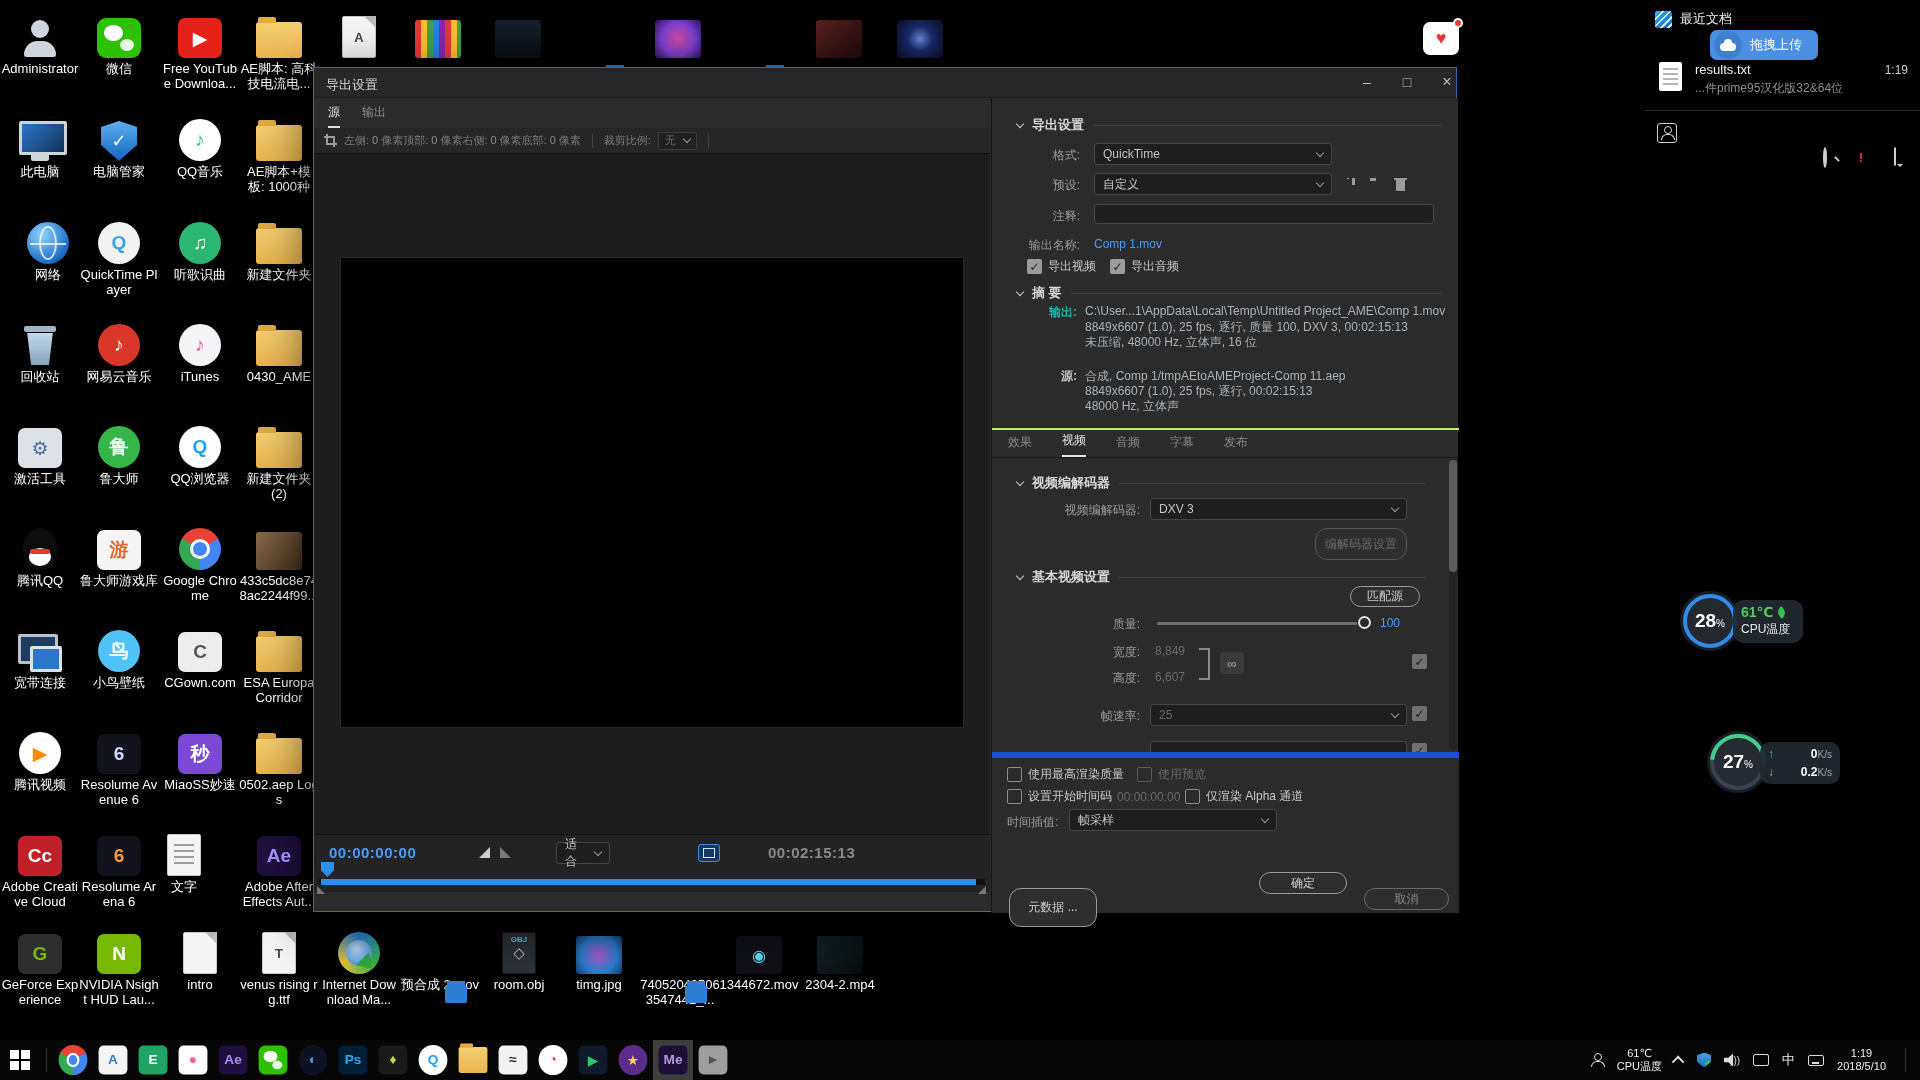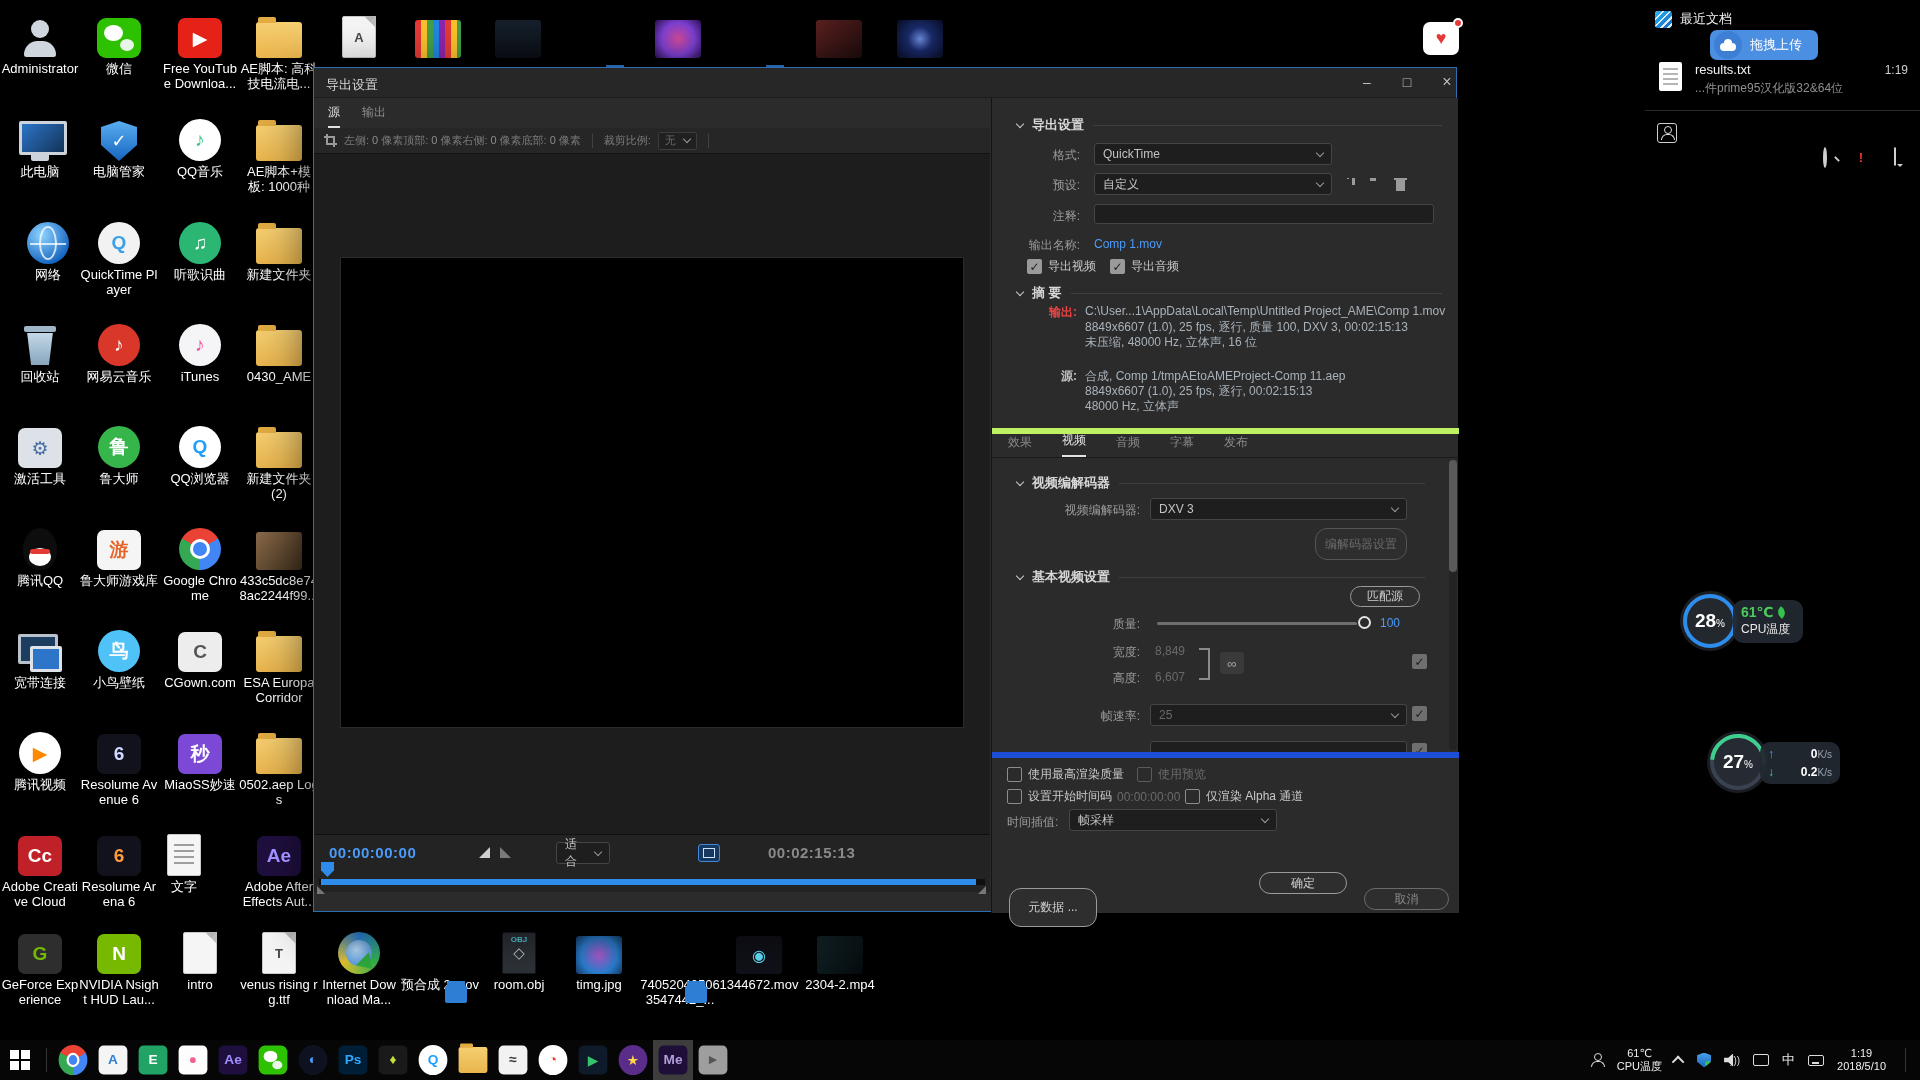--- a/index.html
+++ b/index.html
@@ -708,34 +708,34 @@
     </span>
     <span class="abs" style="left:118px;top:160px;display:flex;gap:6px;align-items:center">
       <span class="cb on">✓</span>
       <span>导出音频</span>
     </span>
     <div class="sechead" style="left:25px;top:186px;width:425px">
       <span class="cv" style="border-color:#ccc"></span>
       <span>摘 要</span>
         <span class="rule"></span>
     </div>
-    <span class="rowlab" style="left:0;top:206px;width:85px;font-weight:bold;color:#ef4444">输出:</span>
+    <span class="rowlab" style="left:0;top:206px;width:85px;font-weight:bold;color:#14b8a6">输出:</span>
     <div id="sum-out">
         <span class="sumline" style="left: 93px; top: 206px;">C:\User...1\AppData\Local\Temp\Untitled Project_AME\Comp 1.mov</span>
         <span class="sumline" style="left: 93px; top: 221px;">8849x6607 (1.0), 25 fps, 逐行, 质量 100, DXV 3, 00:02:15:13</span>
         <span class="sumline" style="left: 93px; top: 236px;">未压缩, 48000 Hz, 立体声, 16 位</span>
       </div>
     <span class="rowlab" style="left:0;top:270px;width:85px;font-weight:bold;color:#c4c4c4">源:</span>
     <div id="sum-src">
         <span class="sumline" style="left: 93px; top: 270px;">合成, Comp 1/tmpAEtoAMEProject-Comp 11.aep</span>
         <span class="sumline" style="left: 93px; top: 285px;">8849x6607 (1.0), 25 fps, 逐行, 00:02:15:13</span>
         <span class="sumline" style="left: 93px; top: 300px;">48000 Hz, 立体声</span>
       </div>
 
-    <div class="abs" style="left:0;top:330px;width:467px;height:30px;border-top:6px solid #bef264;border-bottom:1px solid #1a1a1a;display:flex;gap:30px;align-items:flex-end;padding:0 0 0 16px" id="vtabs">
+    <div class="abs" style="left:0;top:330px;width:467px;height:30px;border-top:2px solid #bef264;border-bottom:1px solid #1a1a1a;display:flex;gap:30px;align-items:flex-end;padding:0 0 0 16px" id="vtabs">
         <span class="vtab">效果</span>
         <span class="vtab active">视频</span>
         <span class="vtab">音频</span>
         <span class="vtab">字幕</span>
         <span class="vtab">发布</span>
       </div>
 
     <div id="scrollarea">
       <div class="sechead" style="left:25px;top:16px;width:408px">
         <span class="cv" style="border-color:#ccc"></span>

